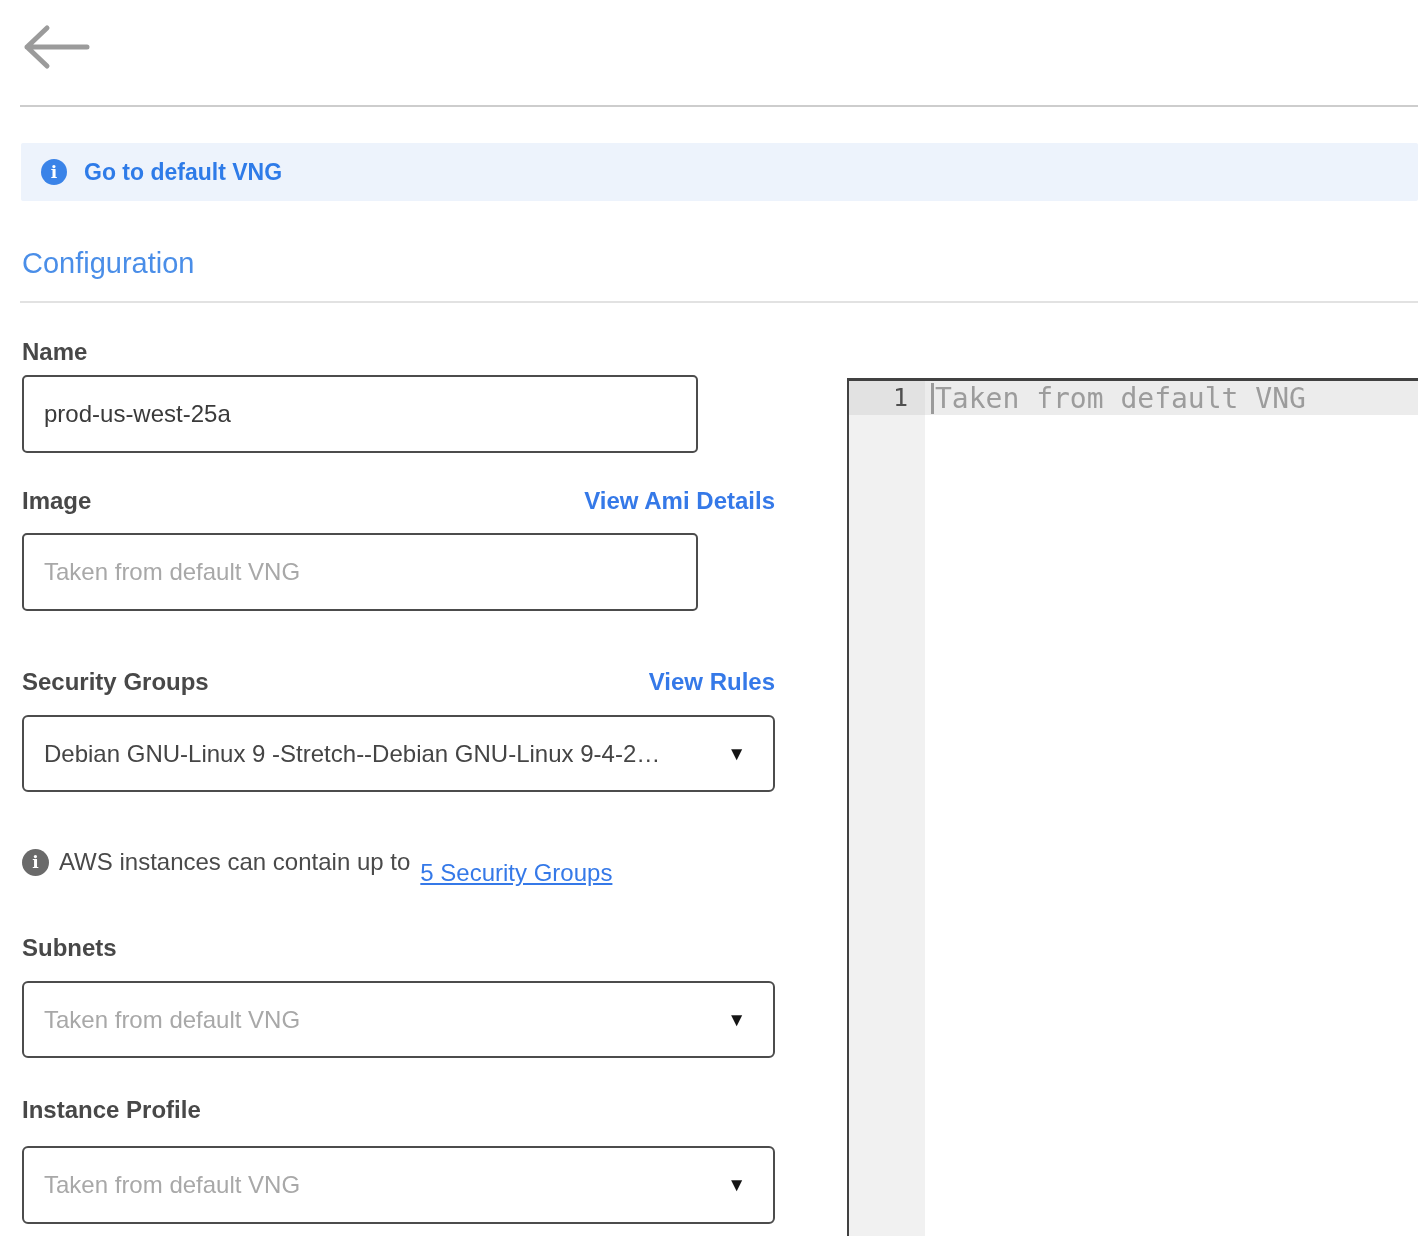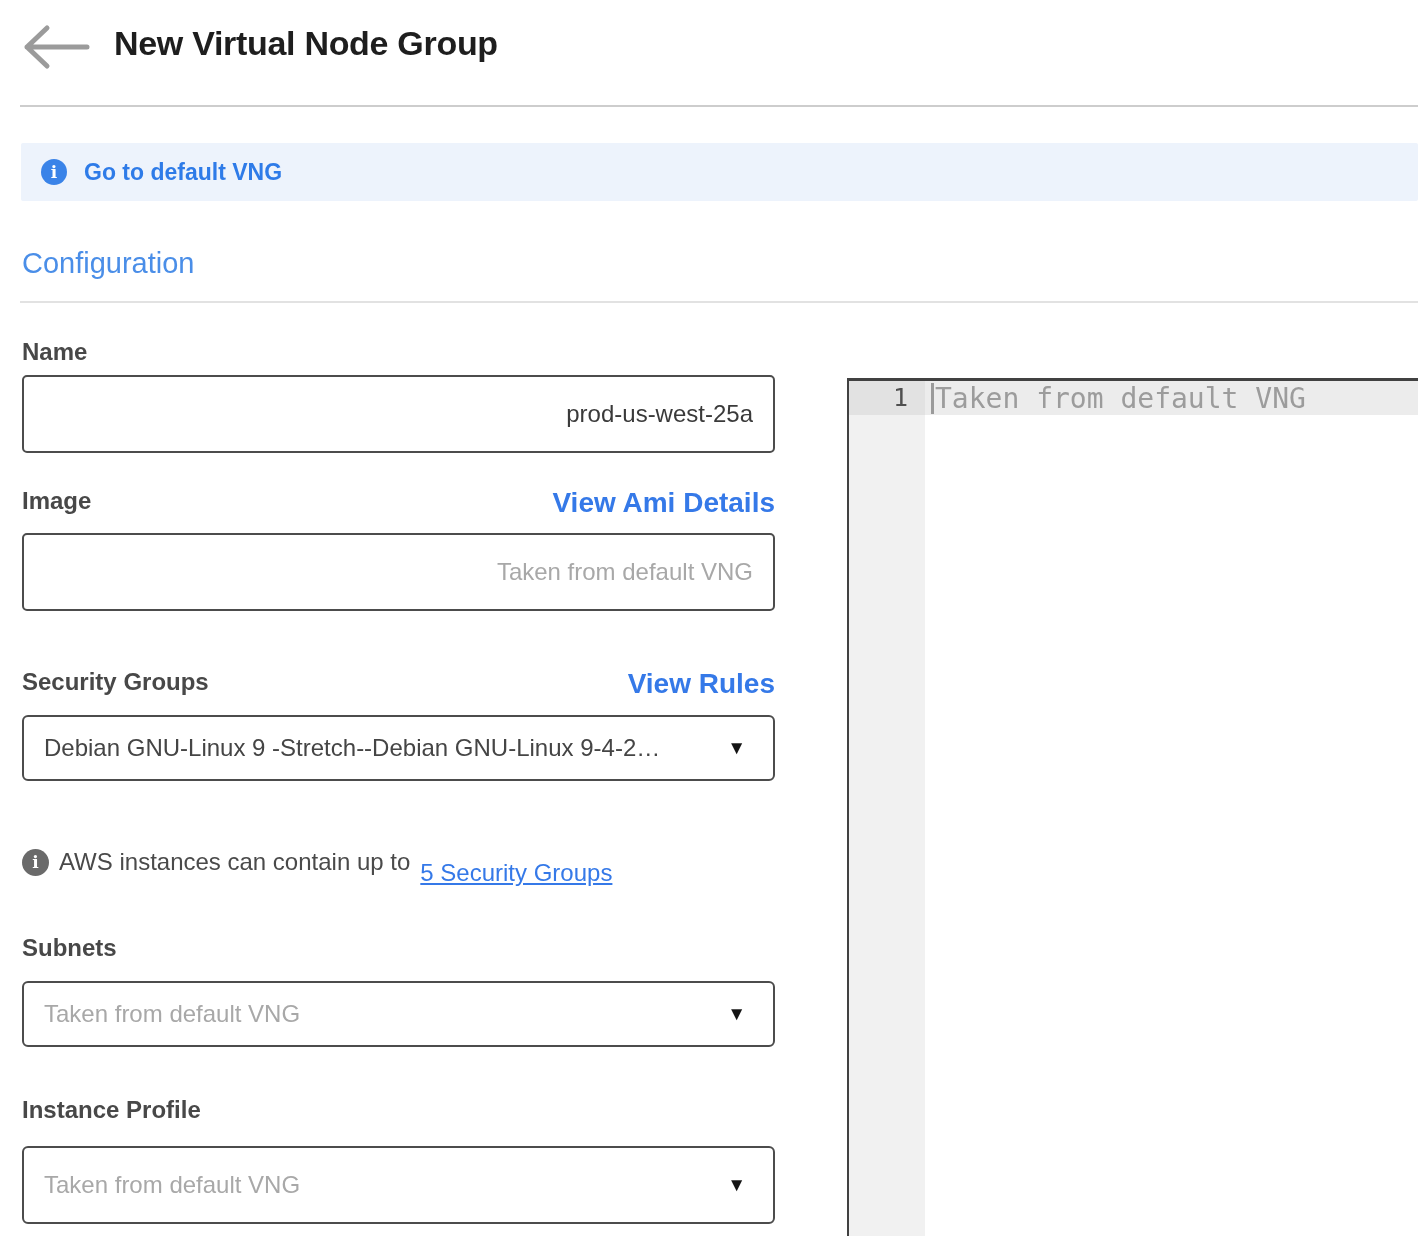--- a/index.html
+++ b/index.html
@@ -20,28 +20,28 @@
   .banner-link { margin-left:17px; font-size:23px; font-weight:600; color:#2e7be8; text-decoration:none; cursor:pointer; }
 
   
   .config-title { position:absolute; left:22px; top:247px; font-size:29px; font-weight:400; color:#4a8ee8; }
   .divider-2 { position:absolute; left:20px; top:301px; right:0; height:2px; background:#e2e2e2; }
 
   
   .field-label { position:absolute; font-size:24px; font-weight:600; color:#484848; }
   .field-row { position:absolute; left:22px; width:753px; display:flex; justify-content:space-between; align-items:flex-start; }
   .field-row .field-label-inline { font-size:24px; font-weight:600; color:#484848; }
-  .action-link { font-size:28px; font-weight:600; color:#3579e8; text-decoration:none; cursor:pointer; }
+  .action-link { font-size:24px; font-weight:600; color:#3579e8; text-decoration:none; cursor:pointer; }
 
-  .text-input { position:absolute; left:22px; width:753px; height:78px; border:2px solid #4c4c4c; border-radius:5px;
+  .text-input { position:absolute; left:22px; width:676px; height:78px; border:2px solid #4c4c4c; border-radius:5px;
                 background:#fff; font-family:"Liberation Sans","DejaVu Sans",sans-serif;
-                font-size:24px; color:#3a3a3a; padding:0 20px; outline:none;text-align:right; }
+                font-size:24px; color:#3a3a3a; padding:0 20px; outline:none; }
   .text-input::placeholder { color:#a8a8a8; opacity:1; }
 
-  .select-box { position:absolute; left:22px; width:753px; height:66px; border:2px solid #4c4c4c; border-radius:6px;
+  .select-box { position:absolute; left:22px; width:753px; height:77px; border:2px solid #4c4c4c; border-radius:6px;
                 background:#fff; display:flex; align-items:center; justify-content:space-between;
                 padding:0 27px 0 20px; cursor:pointer; }
   .select-value { font-size:24px; color:#454545; white-space:nowrap; overflow:hidden; }
   .select-value.placeholder { color:#a8a8a8; }
   .caret { font-size:19px; color:#141414; margin-left:16px; flex:0 0 auto; }
 
   .sg-info-row { position:absolute; left:22px; top:837px; display:flex; align-items:center; }
   .gray-info { width:27px; height:27px; background:#6a6a6a; font-size:17px; line-height:27px; }
   .sg-info-text { margin-left:10px; font-size:24px; color:#4a4a4a; }
   .sg-info-link { margin-left:10px; font-size:24px; color:#3579e8; text-decoration:underline; cursor:pointer;margin-top:22px; }
@@ -61,21 +61,20 @@
 </head>
 <body>
 
 <div class="page">
 
   <div class="back-btn">
     <svg width="70" height="46" viewBox="0 0 70 46">
       <path d="M5 23 H65 M25 4 L5 23 L25 42" fill="none" stroke="#9b9b9b" stroke-width="5" stroke-linecap="round" stroke-linejoin="round"></path>
     </svg>
   </div>
-  <div class="page-title">New Virtual Node Group</div>
   <div class="divider-1"></div>
 
   <div class="banner">
     <span class="icon-circle banner-info">i</span>
     <a class="banner-link">Go to default VNG</a>
   </div>
 
   <div class="config-title">Configuration</div>
   <div class="divider-2"></div>
 

